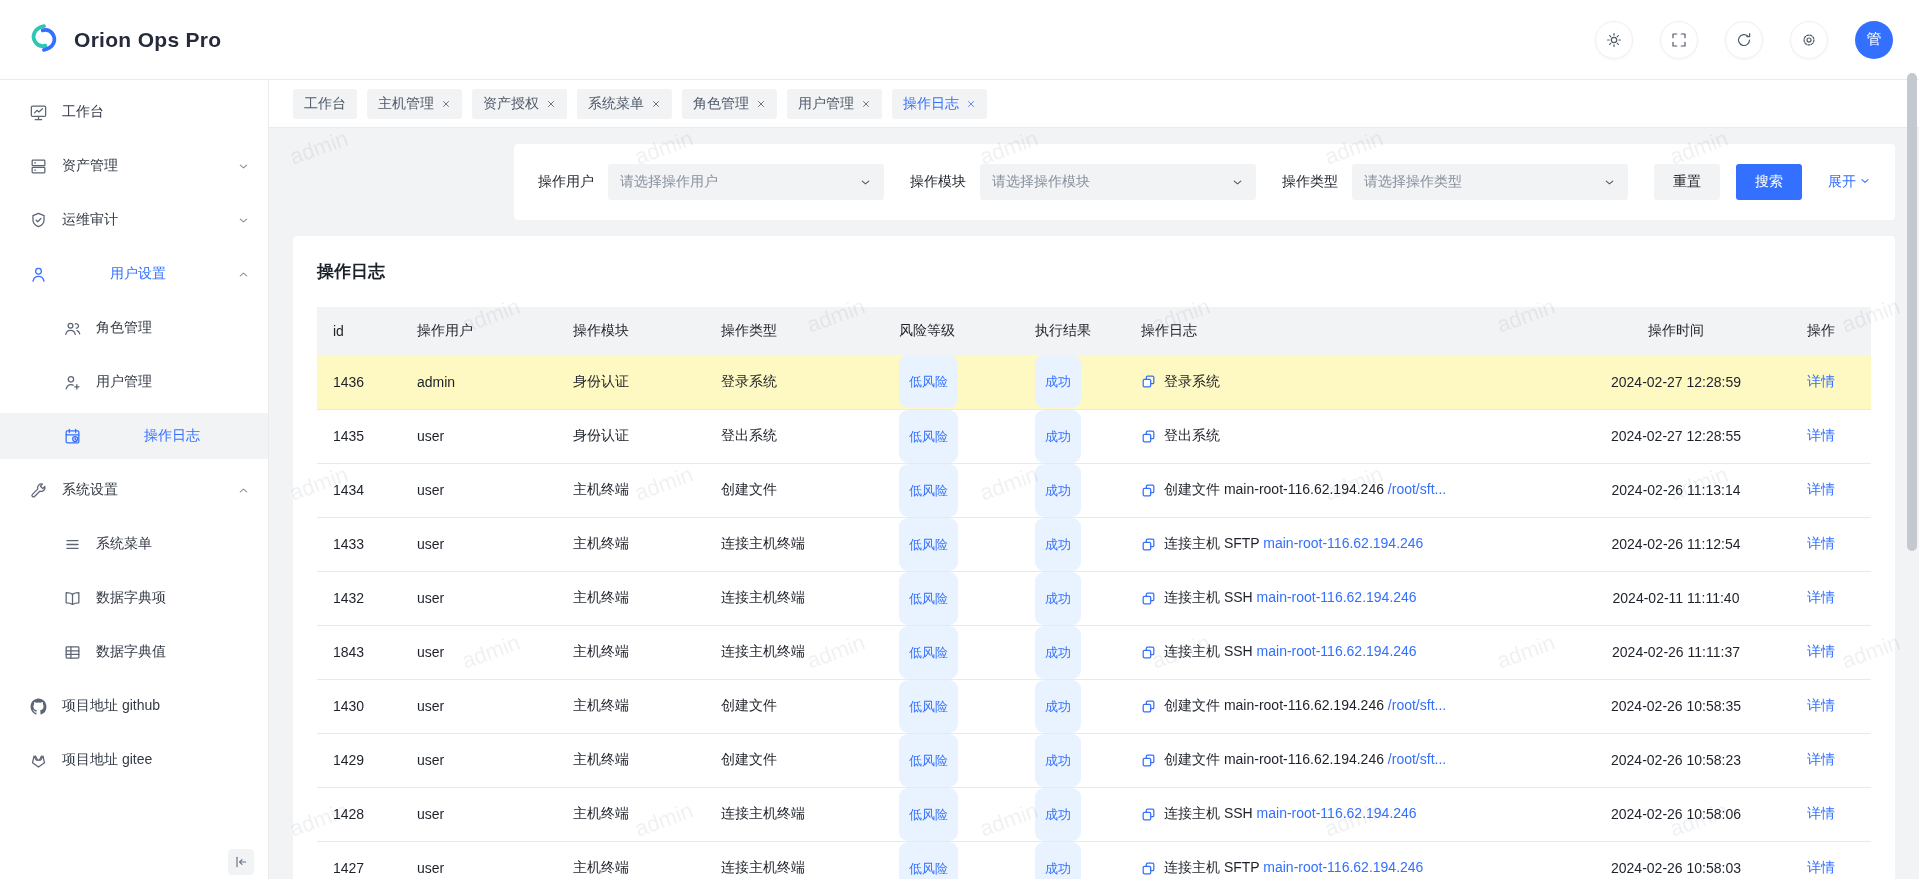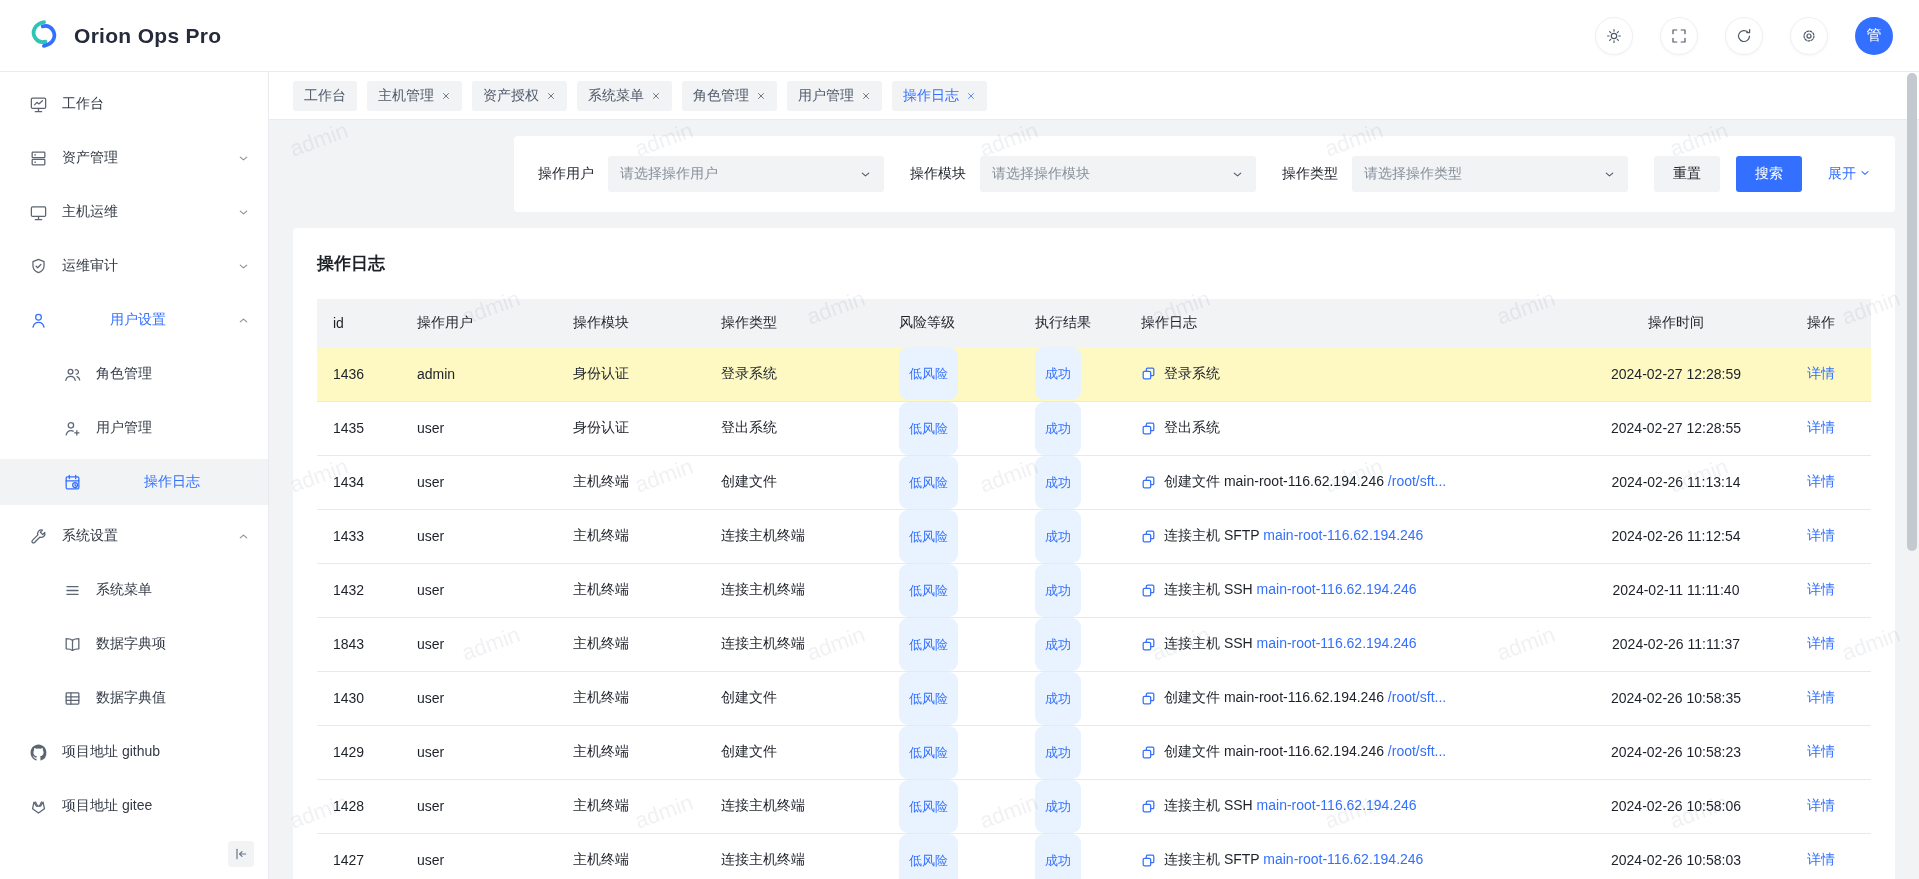--- a/index.html
+++ b/index.html
@@ -1,21 +1,21 @@
 <!DOCTYPE html>
 <html><head>
 <meta charset="utf-8">
 <style>
   html,body{margin:0;padding:0;background:#f2f3f5;}
   *{box-sizing:border-box;}
   #app{width:1919px;height:879px;overflow:hidden;position:relative;
        font-family:"Liberation Sans","DejaVu Sans",sans-serif;color:#1d2129;font-size:14px;}
 
   
-  .header{height:72px;background:#fff;border-bottom:1px solid #e9ebee;display:flex;align-items:center;
+  .header{height:80px;background:#fff;border-bottom:1px solid #e9ebee;display:flex;align-items:center;
           justify-content:space-between;padding:0 26px;position:relative;z-index:20;}
   .logo{display:flex;align-items:center;gap:12px;}
   .logo-title{font-size:21px;font-weight:700;color:#252b3a;letter-spacing:.3px;}
   .hbtns{display:flex;align-items:center;gap:27px;}
   .icon-btn{width:38px;height:38px;border-radius:50%;background:#fff;border:1px solid #eef0f2;
             display:flex;align-items:center;justify-content:center;color:#4e5969;cursor:pointer;
             box-shadow:0 1px 3px rgba(0,0,0,.04);}
   .avatar{width:38px;height:38px;border-radius:50%;background:#3370ff;color:#fff;display:flex;
           align-items:center;justify-content:center;font-size:15px;cursor:pointer;}
 
@@ -156,34 +156,20 @@
             <span>资产管理</span>
             <span class="chev">
               <svg viewBox="0 0 24 24" width="13" height="13" fill="none" stroke="currentColor" stroke-width="2" stroke-linecap="round" stroke-linejoin="round">
                 <path d="M6 9.3l6 5.4 6-5.4"></path>
               </svg>
             </span>
           </li>
           <li class="">
             <span class="mi-icon">
               <svg viewBox="0 0 24 24" width="19" height="19" fill="none" stroke="currentColor" stroke-width="1.6" stroke-linecap="round" stroke-linejoin="round">
-                <rect x="3" y="5" width="18" height="12" rx="1.5"></rect>
-                <path d="M12 17v4M8 21h8"></path>
-              </svg>
-            </span>
-            <span>主机运维</span>
-            <span class="chev">
-              <svg viewBox="0 0 24 24" width="13" height="13" fill="none" stroke="currentColor" stroke-width="2" stroke-linecap="round" stroke-linejoin="round">
-                <path d="M6 9.3l6 5.4 6-5.4"></path>
-              </svg>
-            </span>
-          </li>
-          <li class="">
-            <span class="mi-icon">
-              <svg viewBox="0 0 24 24" width="19" height="19" fill="none" stroke="currentColor" stroke-width="1.6" stroke-linecap="round" stroke-linejoin="round">
                 <path d="M12 3l7 2.8v5.2c0 4.3-2.9 7.3-7 8.8-4.1-1.5-7-4.5-7-8.8V5.8L12 3z"></path>
                 <path d="M9 11.6l2 2 4-4.2"></path>
               </svg>
             </span>
             <span>运维审计</span>
             <span class="chev">
               <svg viewBox="0 0 24 24" width="13" height="13" fill="none" stroke="currentColor" stroke-width="2" stroke-linecap="round" stroke-linejoin="round">
                 <path d="M6 9.3l6 5.4 6-5.4"></path>
               </svg>
             </span>

